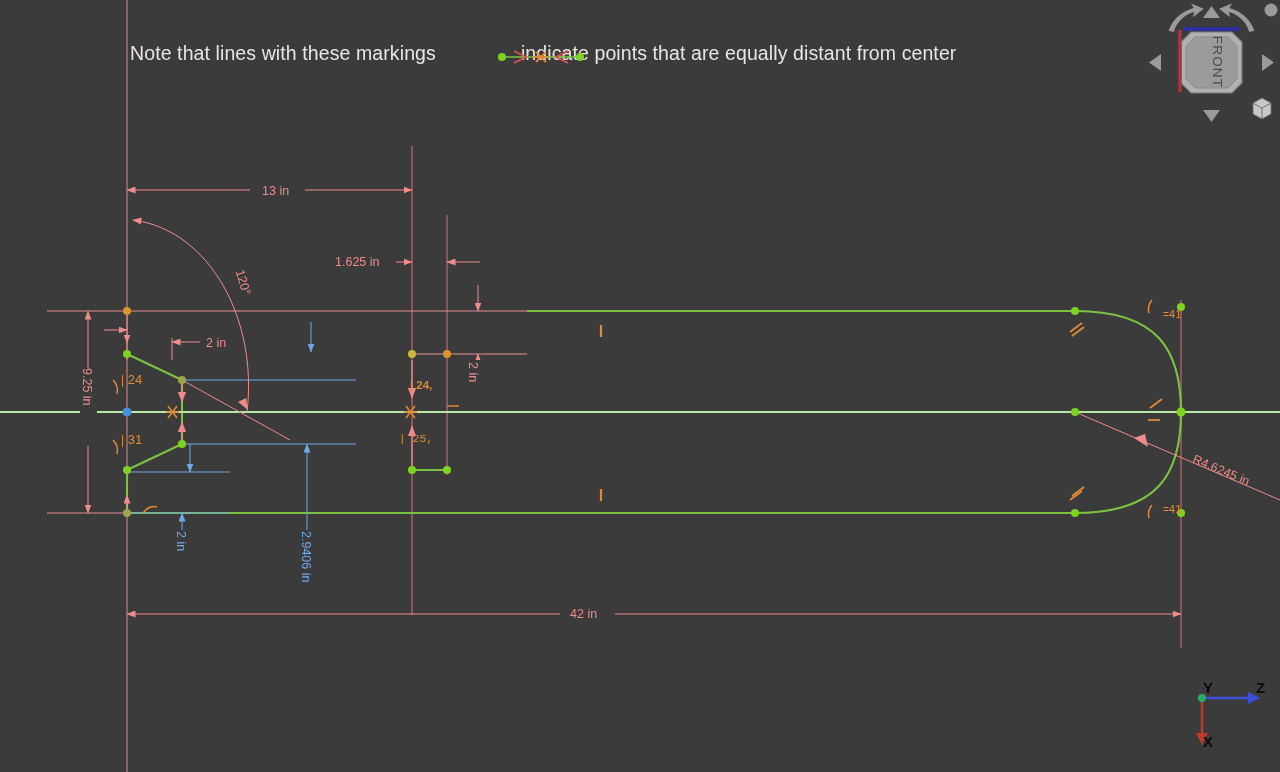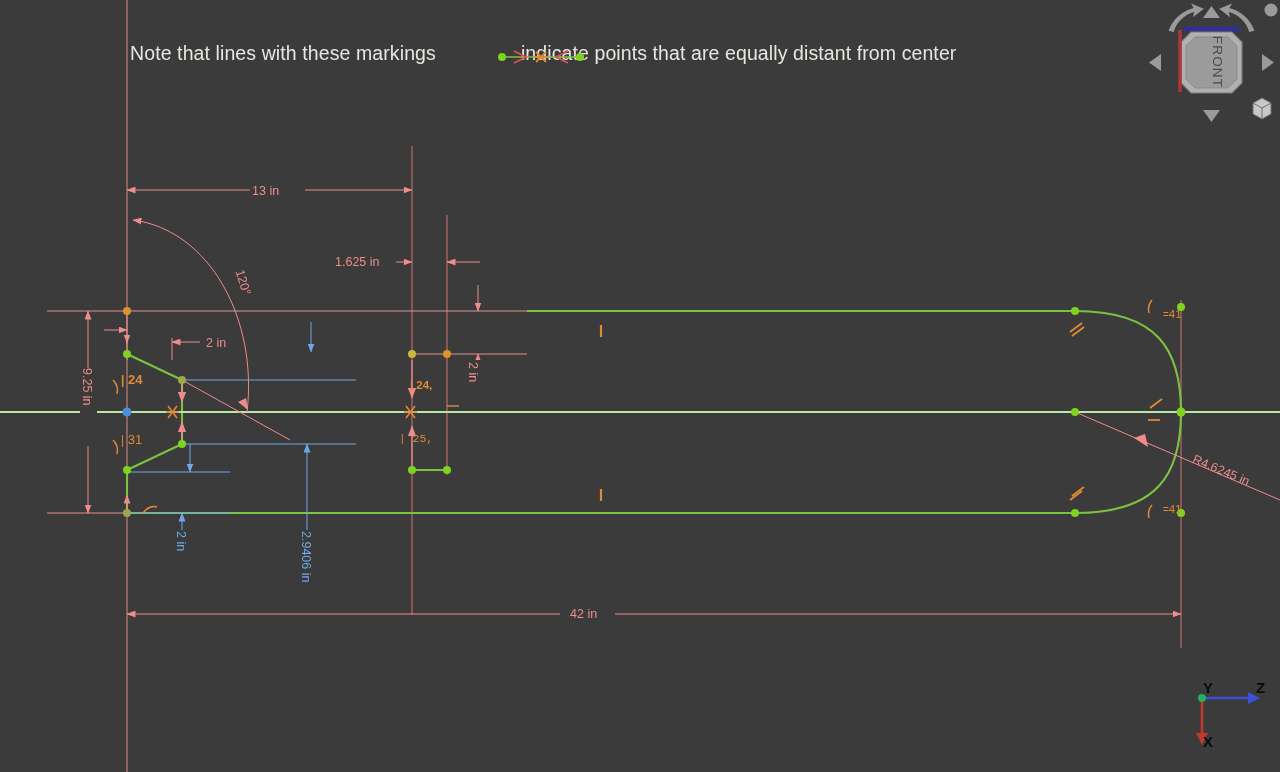--- a/index.html
+++ b/index.html
@@ -276,41 +276,41 @@
     <circle cx="84" cy="9" r="4" fill="#7ed321"></circle>
     <path d="M18,3 L30,9 L18,15" fill="none" stroke="#d9534f" stroke-width="1.8"></path>
     <path d="M72,3 L60,9 L72,15" fill="none" stroke="#d9534f" stroke-width="1.8"></path>
     <g stroke="#e08a33" stroke-width="1.8">
       <line x1="40" y1="4" x2="50" y2="14"></line>
         <line x1="50" y1="4" x2="40" y2="14"></line>
       <line x1="38" y1="9" x2="52" y2="9"></line>
     </g>
   </svg>
 
-  <div class="dim-label red" style="left:252px; top:184px;">13 in</div>
+  <div class="dim-label red" style="left:262px; top:184px;">13 in</div>
 
   <div class="dim-label red" style="left:335px; top:255px;">1.625 in</div>
 
   <div class="dim-label red" style="left:206px; top:336px;">2 in</div>
 
   <div class="dim-label red vert" style="left:94px; top:368px;">9.25 in</div>
 
   <div class="dim-label red vert" style="left:246px; top:268px; transform:rotate(73deg);">120°</div>
 
   <div class="dim-label red vert" style="left:480px; top:362px;">2 in</div>
 
   <div class="dim-label red" style="left:570px; top:607px;">42 in</div>
 
   <div class="dim-label red" style="left:1196px; top:452px; transform:rotate(23deg); transform-origin:left top;">R4.6245 in</div>
 
   <div class="dim-label blue vert" style="left:188px; top:531px;">2 in</div>
 
   <div class="dim-label blue vert" style="left:313px; top:531px;">2.9406 in</div>
 
-  <div class="cons-label" style="left:121px; top:372px;font-weight:bold;">
+  <div class="cons-label" style="left:121px; top:372px;">
     <span style="font-size:12px">|</span>
     <span>24</span>
   </div>
   <div class="cons-label" style="left:121px; top:432px;">
     <span style="font-size:12px">|</span>
     <span>31</span>
   </div>
   <div class="cons-label small" style="left:410px; top:379px;font-weight:bold;">
     <span style="font-size:11px">|</span>
     <span>24,</span>

